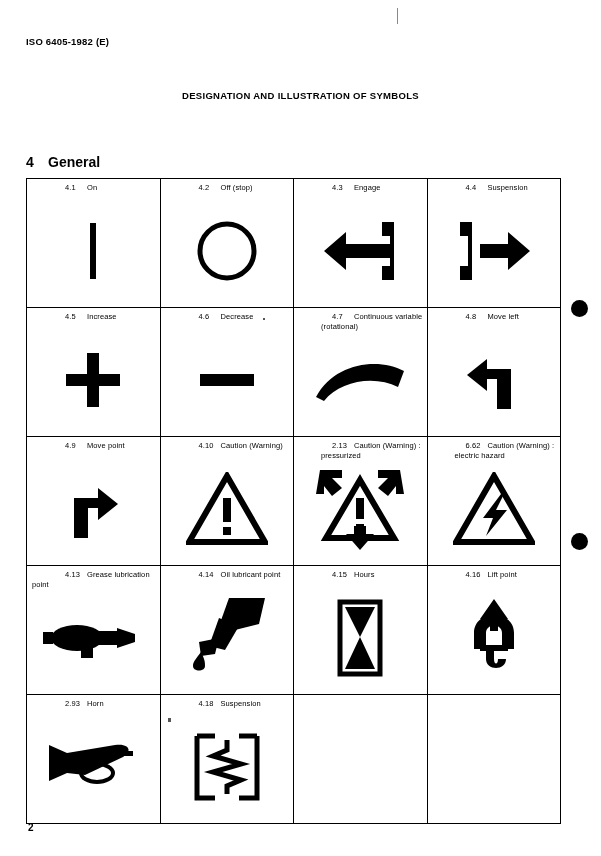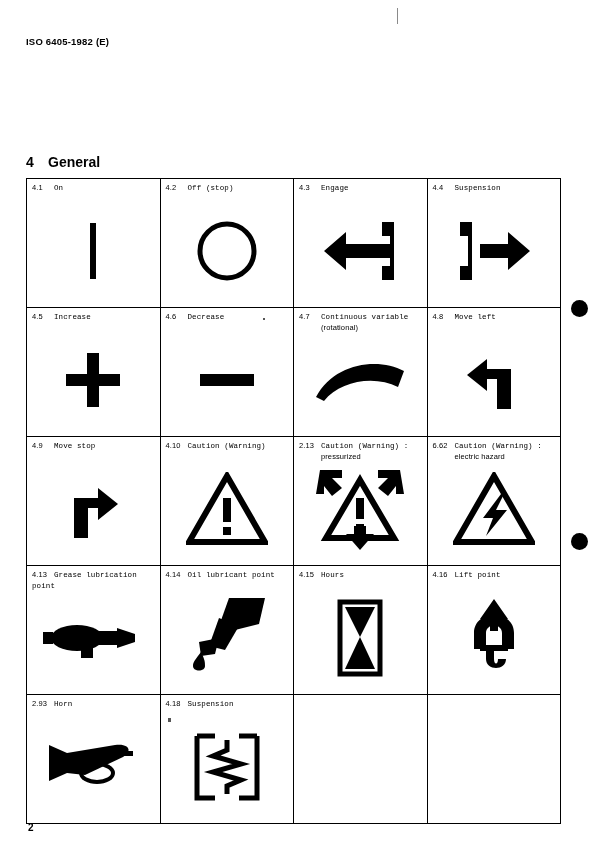--- a/index.html
+++ b/index.html
@@ -70,24 +70,24 @@
   }
   .cell-label {
     font-size: 7.5px;
     line-height: 1.32;
     padding: 4px 4px 0 5px;
     letter-spacing: 0.1px;
   }
   .cell-label .lnum {
     display: inline-block;
     min-width: 22px;
+    margin-left: 33px;
   }
   .cell-label .ltext {
     display: inline;
-    font-family: Liberation Mono, monospace;
   }
   .cell-label .l2 {
     display: block;
     padding-left: 22px;
   }
   .glyph {
     position: absolute;
     left: 0;
     right: 0;
     top: 20px;
@@ -135,20 +135,21 @@
 
 <div class="page">
 
   <div class="tick-top"></div>
   <div class="margin-dot dot-1"></div>
   <div class="margin-dot dot-2"></div>
   <div class="speck speck-a"></div>
   <div class="speck speck-b"></div>
 
   <div class="std-ref">ISO 6405-1982 (E)</div>
+  <div class="doc-title">DESIGNATION AND ILLUSTRATION OF SYMBOLS</div>
 
   <div class="section-heading">
     <span class="num">4</span><span>General</span>
   </div>
 
   <table class="symbol-table">
     <tbody>
 
       <tr>
         <td>
@@ -254,21 +255,21 @@
               </svg>
             </div>
           </div>
         </td>
       </tr>
 
       <tr>
         <td>
           <div class="cell">
             <div class="cell-label">
-              <span class="lnum">4.9</span><span class="ltext">Move stop</span>
+              <span class="lnum">4.9</span><span class="ltext">Move point</span>
             </div>
             <div class="glyph">
               <svg width="58" height="62" viewBox="0 0 58 62">
                 <path d="M54 26 L34 10 L34 20 L10 20 L10 60 L24 60 L24 30 L34 30 L34 42 Z" fill="#000"></path>
               </svg>
             </div>
           </div>
         </td>
         <td>
           <div class="cell">

